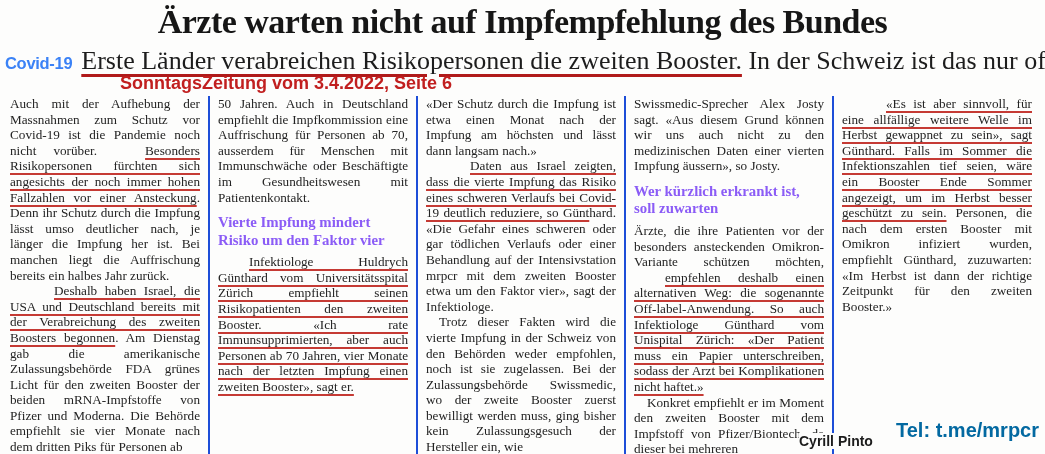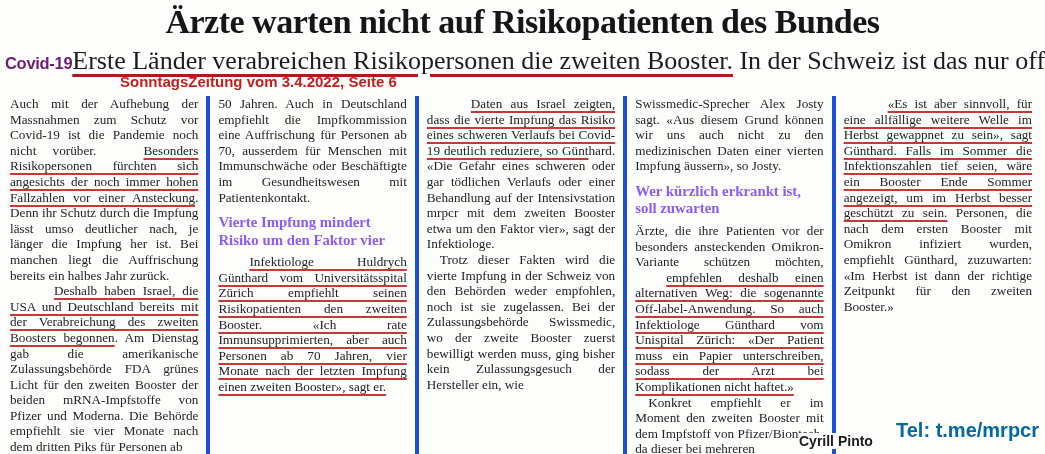--- a/index.html
+++ b/index.html
@@ -27,58 +27,59 @@
     top:46px;left:5px;right:5px;
     display:flex;
     align-items:baseline;
     white-space:nowrap;
   }
   .kicker{
     font-family:"Liberation Sans", sans-serif;
     font-weight:700;
     font-size:16.5px;
     letter-spacing:-0.3px;
-    color:#701a75;
+    color:#3b82f6;
+    margin-right:9px;
   }
   .deck-text{
     font-family:"Liberation Serif", serif;
     font-size:26px;
     color:#1d1d1d;
   }
   .deck-underline{
     text-decoration:underline;
     text-decoration-color:#b01a1a;
     text-decoration-thickness:2.5px;
     text-underline-offset:5px;
   }
   .source-note{
     position:absolute;
     top:73px;left:120px;
     font-family:"Liberation Sans", sans-serif;
     font-weight:700;
-    font-size:15px;
+    font-size:18px;
     color:#c11f1f;
   }
   .cols{
     position:absolute;
     top:96px;left:8px;right:5px;bottom:0;
     display:flex;
   }
   .col{
     flex:1 1 0;
     padding:0 8px;
     overflow:hidden;
     font-size:13.2px;
     line-height:15.6px;
     text-align:justify;
     hyphens:auto;
     -webkit-hyphens:auto;
   }
   .col:first-child{padding-left:2px;}
-  .col + .col{border-left:4px solid #1d4ed8;}
+  .col + .col{border-left:2px solid #1d4ed8;}
   .col p{margin:0;}
   .col p.indent{text-indent:13px;}
   .col h3{
     margin:9px 0 5px 0;
     font-family:"Liberation Serif", serif;
     font-size:14.8px;
     line-height:17.5px;
     font-weight:700;
     color:#8b5cf6;
     text-align:left;
@@ -108,40 +109,41 @@
     font-size:20px;
     color:#0369a1;
     background:#fdfdfc;
     padding-left:4px;
   }
 </style>
 </head>
 <body>
 
 <div class="page">
-  <h1 class="title">Ärzte warten nicht auf Risikopatienten des Bundes</h1>
+  <h1 class="title">Ärzte warten nicht auf Impfempfehlung des Bundes</h1>
 
   <div class="deck">
     <span class="kicker">Covid-19</span>
     <span class="deck-text"><span class="deck-underline">Erste Länder verabreichen Risikopersonen die zweiten Booster.</span><span> In der Schweiz ist das nur off label möglich.</span></span>
   </div>
 
   <div class="source-note">SonntagsZeitung vom 3.4.2022, Seite 6</div>
 
   <div class="cols">
       <div class="col">
         <p><span>Auch mit der Aufhebung der Massnahmen zum Schutz vor Covid-19 ist die Pandemie noch nicht vorüber. </span><span class="hl">Besonders Risikopersonen fürchten sich angesichts der noch immer hohen Fallzahlen vor einer Ansteckung</span><span>. Denn ihr Schutz durch die Impfung lässt umso deutlicher nach, je länger die Impfung her ist. Bei manchen liegt die Auffrischung bereits ein halbes Jahr zurück.</span></p>
         <p class="indent"><span class="hl">Deshalb haben Israel, die USA und Deutschland bereits mit der Verabreichung des zweiten Boosters begonnen</span><span>. Am Dienstag gab die amerikanische Zulassungsbehörde FDA grünes Licht für den zweiten Booster der beiden mRNA-Impfstoffe von Pfizer und Moderna. Die Behörde empfiehlt sie vier Monate nach dem dritten Piks für Personen ab</span></p>
       </div>
       <div class="col">
         <p><span>50 Jahren. Auch in Deutschland empfiehlt die Impfkommission eine Auffrischung für Personen ab 70, ausserdem für Menschen mit Immunschwäche oder Beschäftigte im Gesundheitswesen mit Patientenkontakt.</span></p>
         <h3>Vierte Impfung mindert Risiko um den Faktor vier</h3>
         <p><span class="hl">Infektiologe Huldrych Günthard vom Universitätsspital Zürich empfiehlt seinen Risikopatienten den zweiten Booster. «Ich rate Immunsupprimierten, aber auch Personen ab 70 Jahren, vier Monate nach der letzten Impfung einen zweiten Booster», sagt er.</span></p>
       </div>
       <div class="col">
+        <p><span>«Der Schutz durch die Impfung ist etwa einen Monat nach der Impfung am höchsten und lässt dann langsam nach.»</span></p>
         <p class="indent"><span class="hl">Daten aus Israel zeigten, dass die vierte Impfung das Risiko eines schweren Verlaufs bei Covid-19 deutlich reduziere, so Günt</span><span>hard. «Die Gefahr eines schweren oder gar tödlichen Verlaufs oder einer Behandlung auf der Intensivstation mrpcr mit dem zweiten Booster etwa um den Faktor vier», sagt der Infektiologe.</span></p>
         <p class="indent"><span>Trotz dieser Fakten wird die vierte Impfung in der Schweiz von den Behörden weder empfohlen, noch ist sie zugelassen. Bei der Zulassungsbehörde Swissmedic, wo der zweite Booster zuerst bewilligt werden muss, ging bisher kein Zulassungsgesuch der Hersteller ein, wie</span></p>
       </div>
       <div class="col">
         <p><span>Swissmedic-Sprecher Alex Josty sagt. «Aus diesem Grund können wir uns auch nicht zu den medizinischen Daten einer vierten Impfung äussern», so Josty.</span></p>
         <h3>Wer kürzlich erkrankt ist, soll zuwarten</h3>
         <p><span>Ärzte, die ihre Patienten vor der besonders ansteckenden Omikron-Variante schützen möchten, </span><span class="hl">empfehlen deshalb einen alternativen Weg: die sogenannte Off-label-Anwendung. So auch Infektiologe Günthard vom Unispital Zürich: «Der Patient muss ein Papier unterschreiben, sodass der Arzt bei Komplikationen nicht haftet.»</span></p>
         <p class="indent"><span>Konkret empfiehlt er im Moment den zweiten Booster mit dem Impfstoff von Pfizer/Biontech, da dieser bei mehreren</span></p>
       </div>
       <div class="col">

